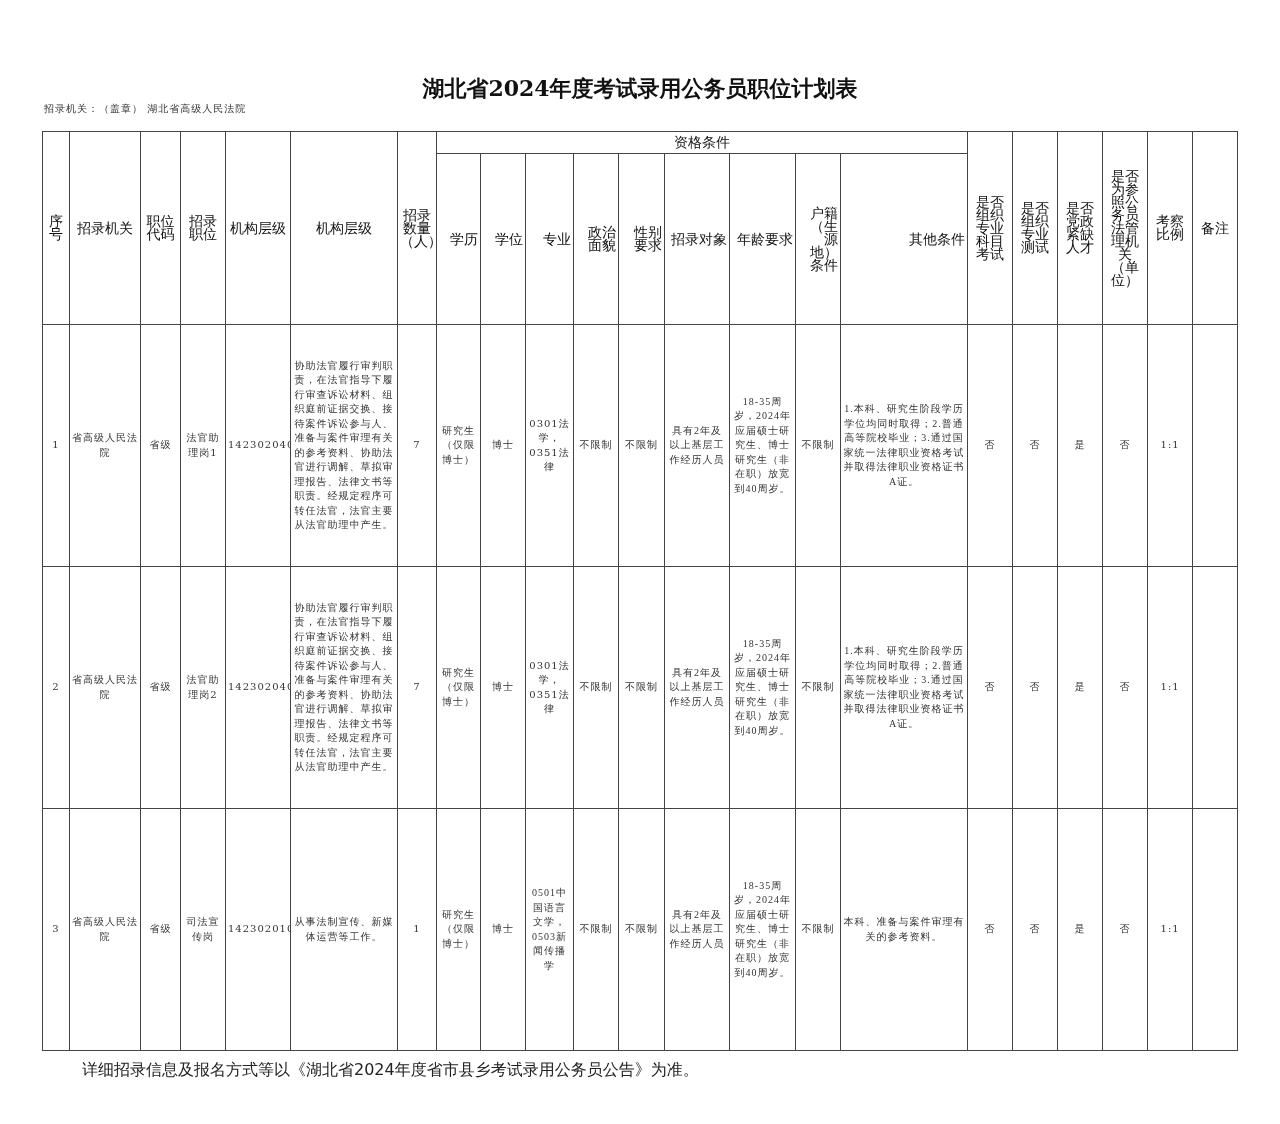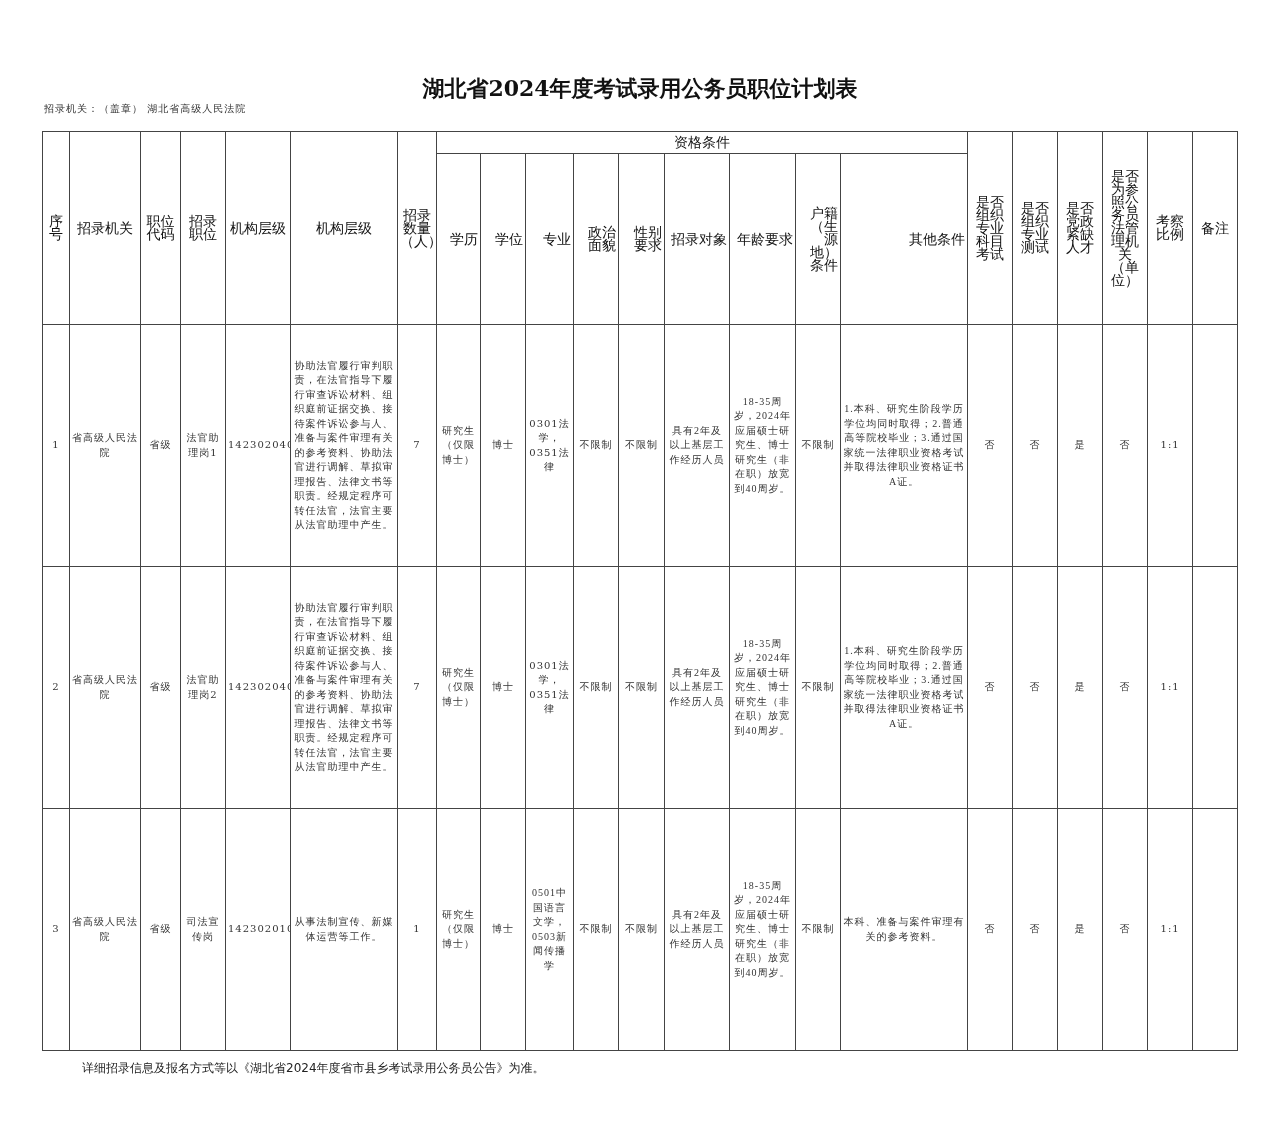--- a/index.html
+++ b/index.html
@@ -15,21 +15,21 @@
                vertical-align: middle; overflow: hidden; }
   table.plan th { font-family: "DejaVu Sans", "Liberation Sans", sans-serif; font-weight: normal;
                font-size: 14px; line-height: 13px; color: #111; }
   table.plan td { font-size: 10px; line-height: 14.5px; color: #333; letter-spacing: 1px; }
   tr.group-row th { height: 21px; }
   tr.head-row th { height: 170px; text-align: right; }
   tr.data-row td { height: 241px; }
   td.left { text-align: left; padding: 0 2px; font-family: Liberation Serif, serif; }
   td.code { letter-spacing: 0px; }
   .footnote { position: absolute; left: 82px; top: 1060px;
-              font-family: "DejaVu Sans", "Liberation Sans", sans-serif; font-size: 12px; color: #222; }
+              font-family: "DejaVu Sans", "Liberation Sans", sans-serif; font-size: 16px; color: #222; }
 </style>
 </head>
 <body>
 
 <div class="title">湖北省2024年度考试录用公务员职位计划表</div>
 <div class="agency">招录机关：（盖章） 湖北省高级人民法院</div>
 
 <table class="plan">
   <colgroup>
     <col style="width:27px">

